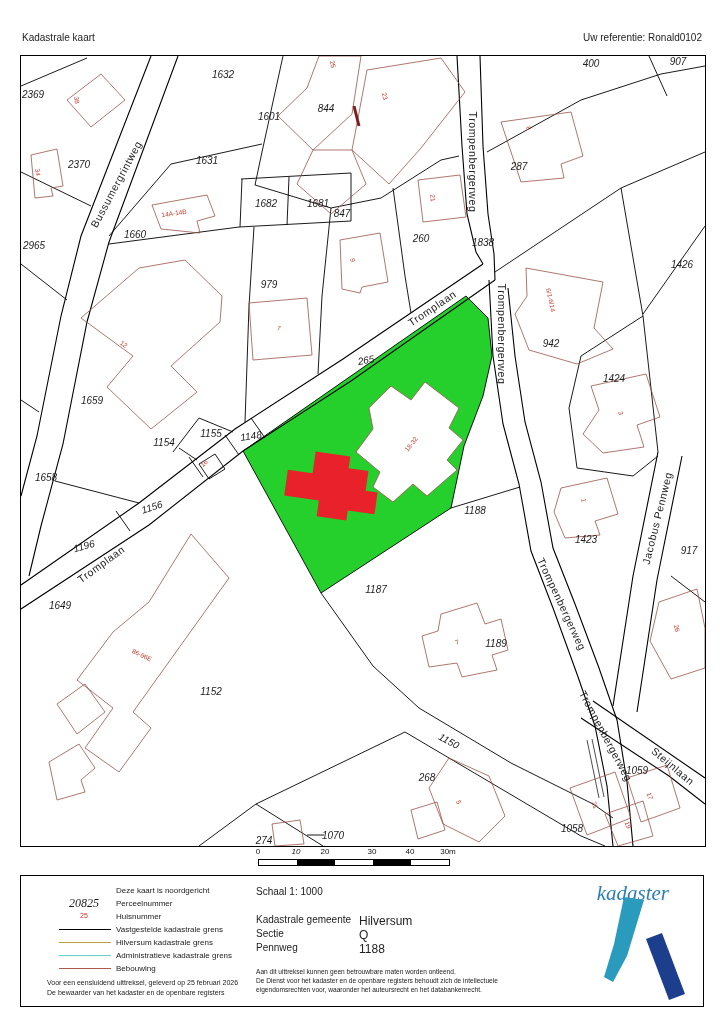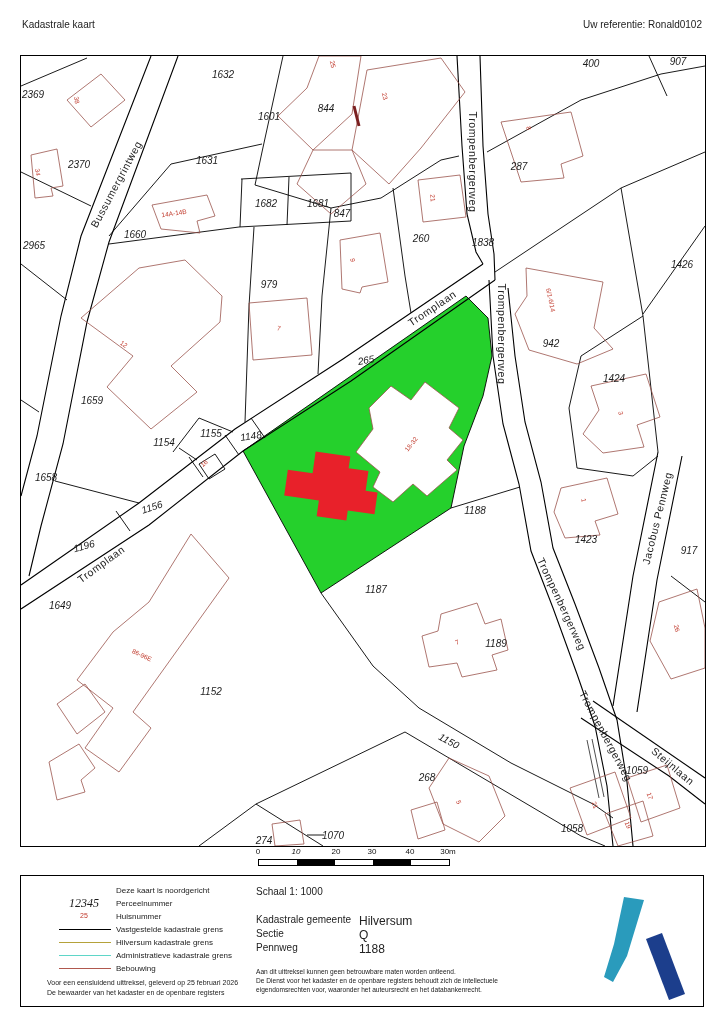--- a/index.html
+++ b/index.html
@@ -1,17 +1,17 @@
 <!DOCTYPE html>
 <html><head>
 <meta charset="utf-8">
 <style>
   html,body{margin:0;padding:0;background:#e8e8e8;}
   #page{position:relative;width:724px;height:1024px;background:#fff;font-family:"Liberation Sans",sans-serif;color:#1a1a1a;overflow:hidden;}
-  .hdr{position:absolute;top:19px;font-size:10px;color:#222;}
+  .hdr{position:absolute;top:32px;font-size:10px;color:#222;}
   #hdr-title{left:22px;}
   #hdr-ref{right:22px;}
   #map-frame{position:absolute;left:20px;top:55px;width:684px;height:790px;border:1px solid #000;box-sizing:content-box;background:#fff;}
   #map-svg{display:block;}
   text.pnum{font-style:italic;font-size:10px;fill:#1c1c1c;}
   text.hnum{font-size:6.5px;fill:#c0392b;}
   text.street{font-size:10.5px;fill:#222;letter-spacing:.6px;}
   
   #scalebar{position:absolute;left:248px;top:847px;width:230px;height:24px;}
   #scalebar .tick{position:absolute;top:0;font-size:8px;color:#111;transform:translateX(-50%);}
@@ -201,37 +201,37 @@
           <text transform="translate(607,769) rotate(70)" text-anchor="middle" dominant-baseline="central" class="hnum">19</text>
           <text transform="translate(629,740) rotate(70)" text-anchor="middle" dominant-baseline="central" class="hnum">17</text>
         </g>
     </svg>
   </div>
 
   <div id="scalebar">
     <div id="sb-ticks">
         <span class="tick" style="left: 10px;">0</span>
         <span class="tick" style="left: 48px; font-style: italic;">10</span>
-        <span class="tick" style="left: 88px;">20</span>
+        <span class="tick" style="left: 77px;">20</span>
         <span class="tick" style="left: 124px;">30</span>
         <span class="tick" style="left: 162px;">40</span>
         <span class="tick" style="left: 200px;">30m</span>
       </div>
     <div id="sb-bar">
       <div class="seg" style="background:#fff"></div>
       <div class="seg" style="background:#000"></div>
       <div class="seg" style="background:#fff"></div>
       <div class="seg" style="background:#000"></div>
       <div class="seg" style="background:#fff"></div>
     </div>
   </div>
 
   <div id="footer">
     <div class="leg-row" style="top:10px">Deze kaart is noordgericht</div>
-    <div class="leg-sym" style="top:20px;font-style:italic;font-size:12px;font-family:'Liberation Serif',serif;">12345</div>
+    <div class="leg-sym" style="top:20px;font-style:italic;font-size:12px;font-family:'Liberation Serif',serif;">20825</div>
     <div class="leg-row" style="top:23px">Perceelnummer</div>
     <div class="leg-sym" style="top:36px;color:#c0392b;font-size:7px;">25</div>
     <div class="leg-row" style="top:36px">Huisnummer</div>
     <div class="leg-line" style="top: 53px; border-top-color: rgb(0, 0, 0);"></div>
     <div class="leg-row" style="top:49px">Vastgestelde kadastrale grens</div>
     <div class="leg-line" style="top: 66px; border-top-color: rgb(181, 162, 58);"></div>
     <div class="leg-row" style="top:62px">Hilversum kadastrale grens</div>
     <div class="leg-line" style="top: 79px; border-top-color: rgb(95, 214, 200);"></div>
     <div class="leg-row" style="top:75px">Administratieve kadastrale grens</div>
     <div class="leg-line" style="top: 92px; border-top-color: rgb(176, 88, 78);"></div>
@@ -243,19 +243,20 @@
     <div class="det-label" style="top:38px">Kadastrale gemeente</div>
     <div class="det-value" style="top:38px">Hilversum</div>
     <div class="det-label" style="top:52px">Sectie</div>
     <div class="det-value" style="top:52px">Q</div>
     <div class="det-label" style="top:66px">Pennweg</div>
     <div class="det-value" style="top:66px">1188</div>
     <div class="disc" style="top:92px">Aan dit uittreksel kunnen geen betrouwbare maten worden ontleend.</div>
     <div class="disc" style="top:101px">De Dienst voor het kadaster en de openbare registers behoudt zich de intellectuele</div>
     <div class="disc" style="top:110px">eigendomsrechten voor, waaronder het auteursrecht en het databankenrecht.</div>
 
+    <div id="wordmark">kadaster</div>
     <svg id="logomark" width="100" height="110" viewBox="0 0 100 110">
       <polygon id="logo-teal" points="23,3 43,6 26,62 12,88 3,83 13,50" fill="#2a9bbc"></polygon>
       <polygon id="logo-blue" points="45,45 61,39 84,100 68,106" fill="#1c3e8c"></polygon>
     </svg>
   </div>
 
 </div>
 
 </body></html>

